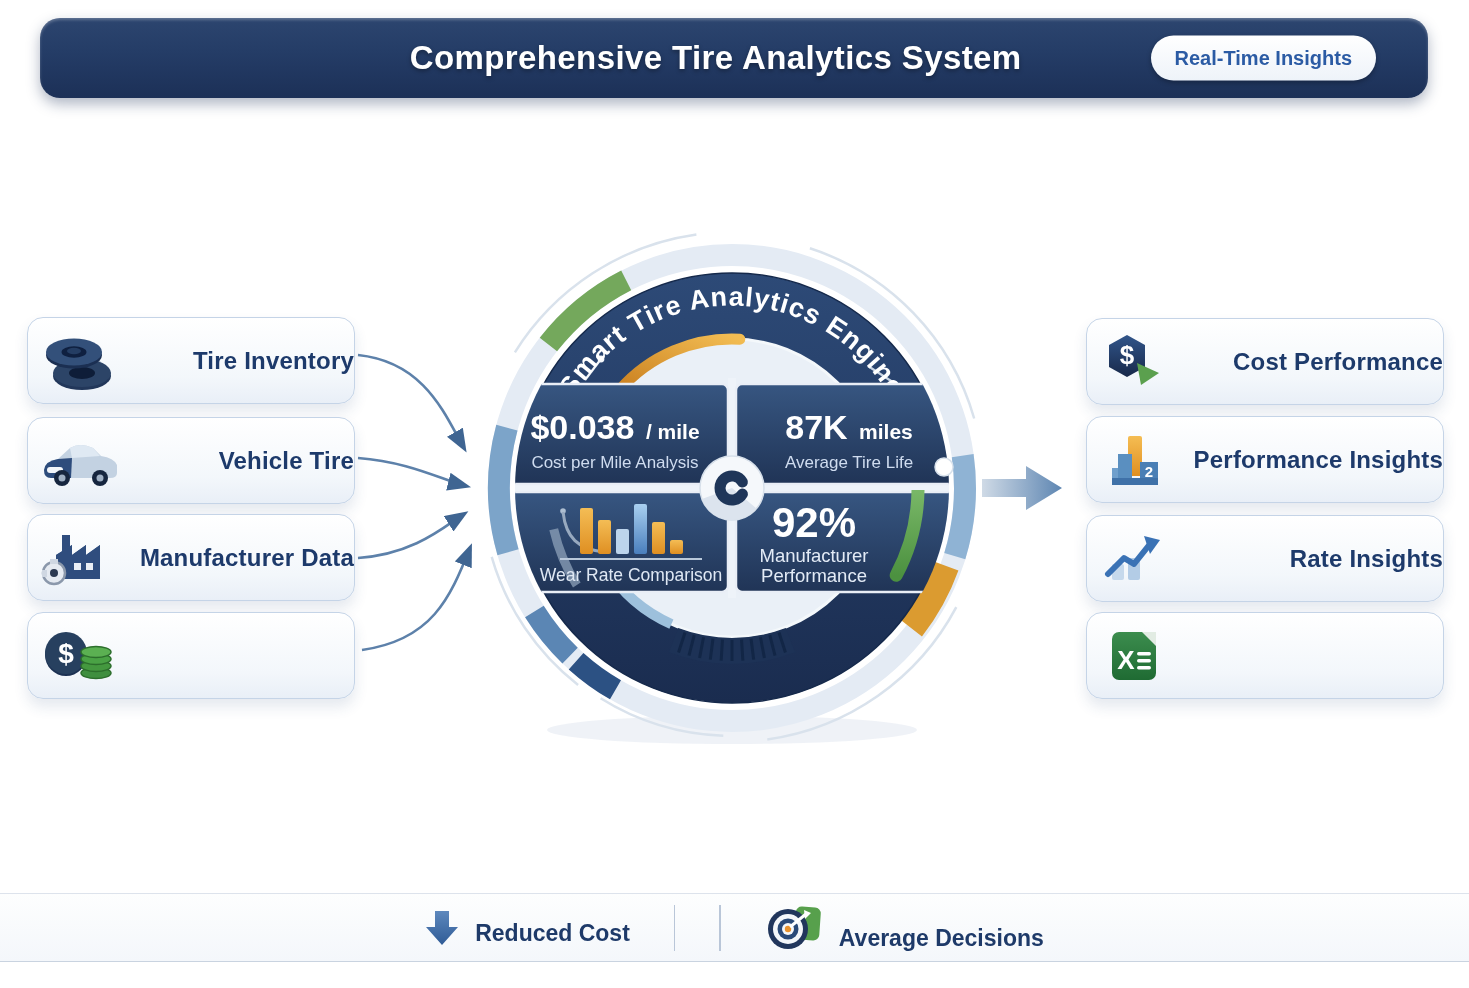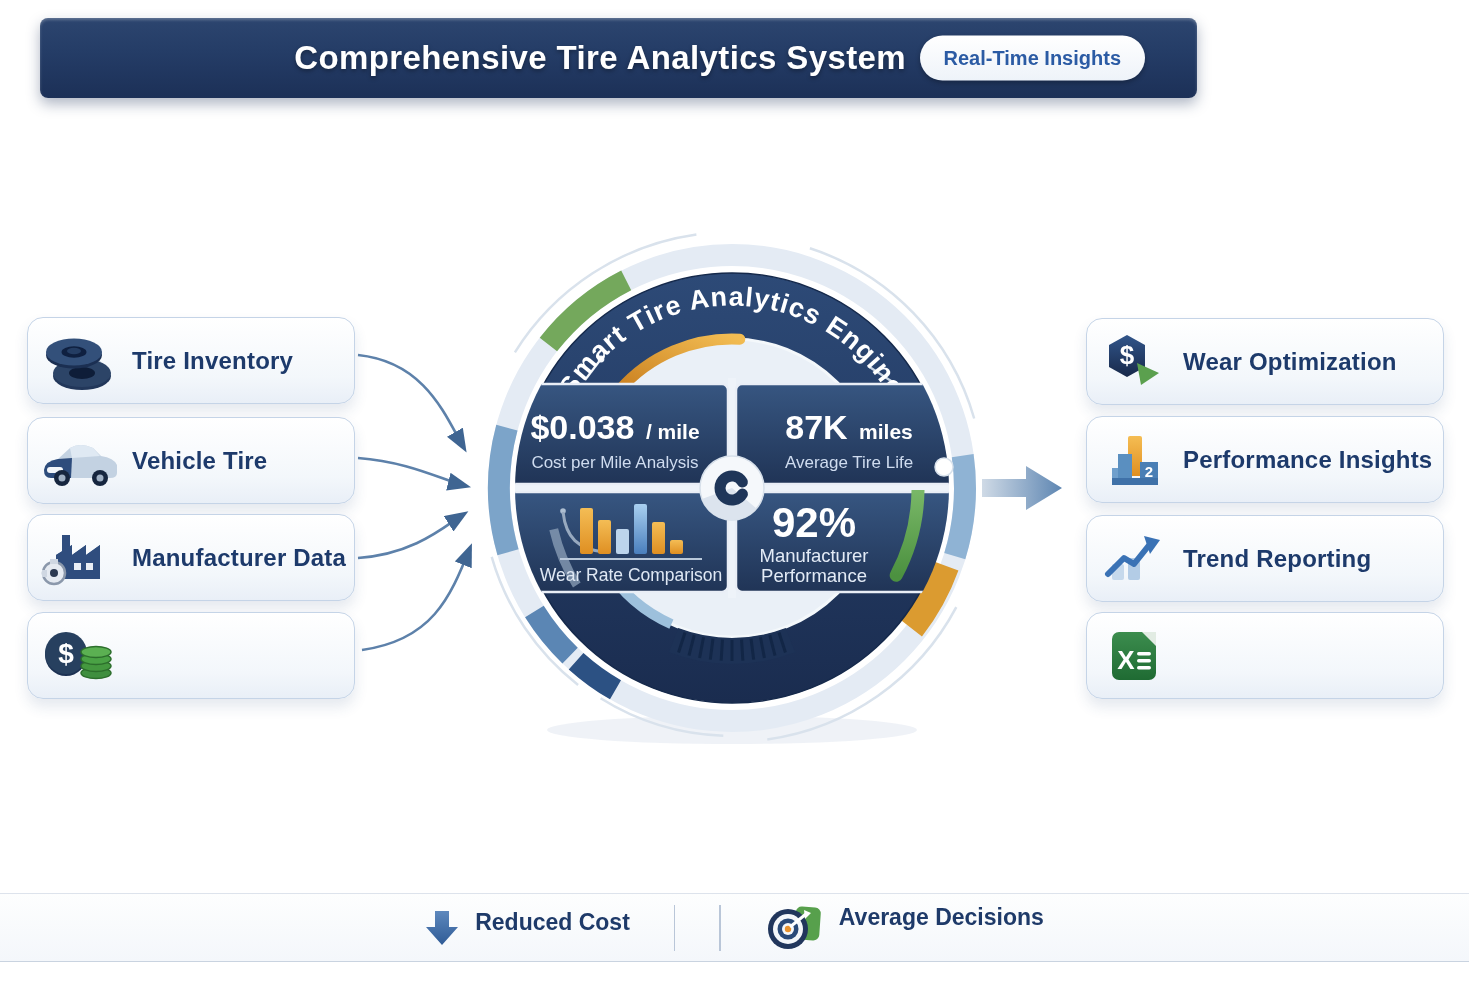--- a/index.html
+++ b/index.html
@@ -2,22 +2,22 @@
 <html><head>
 <meta charset="utf-8">
 <style>
   * { margin:0; padding:0; box-sizing:border-box; }
   html,body { background:#ffffff; }
   body { font-family:"Liberation Sans", sans-serif; }
   .page { position:relative; width:1469px; height:988px; background:#ffffff; overflow:hidden; }
 
   
   .header-bar {
-    position:absolute; left:40px; top:18px; width:1157px; height:80px;
-    border-radius:8px;
+    position:absolute; left:40px; top:18px; width:1388px; height:80px;
+    border-radius:20px;
     background:linear-gradient(180deg,#2c456f 0%, #243c66 45%, #1c3057 100%);
     box-shadow:0 6px 14px rgba(25,45,85,.35), inset 0 2px 3px rgba(255,255,255,.25);
     display:flex; align-items:center; justify-content:center;
   }
   .header-title { color:#ffffff; font-size:33px; font-weight:bold; letter-spacing:.4px;
     position:absolute; left:50%; transform:translateX(-53%); white-space:nowrap;
     text-shadow:0 2px 4px rgba(0,0,0,.35); }
   .badge {
     position:absolute; right:52px; top:50%; transform:translateY(-50%);
     background:linear-gradient(180deg,#ffffff,#eef3f9);
@@ -25,41 +25,41 @@
     padding:11px 24px; border-radius:24px; box-shadow:0 2px 5px rgba(0,0,0,.3);
     white-space:nowrap;
   }
 
   
   .card {
     position:absolute; width:328px; height:87px; border-radius:16px;
     background:linear-gradient(180deg,#ffffff 0%, #f3f7fb 70%, #e9eff7 100%);
     border:1.5px solid #c5d4e7;
     box-shadow:0 8px 14px rgba(40,70,120,.12);
-    display:flex; align-items:center;
+    display:flex; align-items:center;justify-content:space-between;
   }
   .card.left { left:27px; }
   .card.right { left:1086px; width:358px; }
   .card .icon-box { width:104px; display:flex; align-items:center; justify-content:center; flex:0 0 auto; }
   .card.right .icon-box { width:96px; }
   .card .card-label { color:#1d3a6b; font-size:24px; font-weight:bold; letter-spacing:.2px; }
 
   
   .connectors { position:absolute; left:350px; top:320px; }
   .big-arrow  { position:absolute; left:982px; top:462px; }
   .engine     { position:absolute; left:462px; top:218px; }
 
   
   .footer {
     position:absolute; left:0; top:893px; width:1469px; height:69px;
     border-top:1px solid #dde3ec; border-bottom:1px solid #c9d3e0;
     background:linear-gradient(180deg,#fdfefe, #f4f7fb);
     display:flex; align-items:center; justify-content:center; gap:44px;
   }
-  .footer-item { display:flex; align-items:flex-start; gap:16px; }
+  .footer-item { display:flex; align-items:flex-end; gap:16px; }
   .footer-label { color:#1e3a69; font-size:23px; font-weight:bold; }
   .footer-divider { width:1.5px; height:46px; background:#b9c6d8; }
 
   svg text { font-family:"Liberation Sans", sans-serif; }
 </style>
 </head>
 <body>
 
 <div class="page">
 
@@ -308,21 +308,21 @@
             <linearGradient id="hexGrad" x1="0" y1="0" x2="0" y2="1">
           <stop offset="0" stop-color="#31558a"></stop>
               <stop offset="1" stop-color="#18294a"></stop>
             </linearGradient>
           </defs>
         <polygon points="24,2 42,12 42,34 24,44 6,34 6,12" fill="url(#hexGrad)"></polygon>
         <text x="24" y="31" text-anchor="middle" font-size="26" font-weight="bold" fill="#ffffff">$</text>
         <polygon points="34,30 56,40 38,52" fill="#5ba04e"></polygon>
       </svg>
     </div>
-    <div class="card-label">Wear Optimization</div>
+    <div class="card-label">Cost Performance</div>
   </div>
 
   <div class="card right" style="top:416px">
     <div class="icon-box">
       <svg width="58" height="56" viewBox="0 0 58 56">
         <rect x="22" y="4" width="14" height="40" rx="2" fill="url(#barOrange2)"></rect>
         <defs>
             <linearGradient id="barOrange2" x1="0" y1="0" x2="0" y2="1">
           <stop offset="0" stop-color="#f5bd53"></stop>
               <stop offset="1" stop-color="#e08f21"></stop>
@@ -340,21 +340,21 @@
 
   <div class="card right" style="top:515px">
     <div class="icon-box">
       <svg width="62" height="54" viewBox="0 0 62 54">
         <rect x="8" y="32" width="12" height="16" rx="2" fill="#c6d9ec"></rect>
         <rect x="24" y="26" width="12" height="22" rx="2" fill="#b3cce6"></rect>
         <polyline points="4,42 20,26 30,32 46,12" fill="none" stroke="#3a72b5" stroke-width="6" stroke-linecap="round" stroke-linejoin="round"></polyline>
         <polygon points="40,4 56,8 46,22" fill="#3a72b5"></polygon>
       </svg>
     </div>
-    <div class="card-label">Trend Reporting</div>
+    <div class="card-label">Rate Insights</div>
   </div>
 
   <div class="card right" style="top:612px">
     <div class="icon-box">
       <svg width="54" height="56" viewBox="0 0 54 56">
         <defs>
             <linearGradient id="exGrad" x1="0" y1="0" x2="0" y2="1">
           <stop offset="0" stop-color="#3c8d4e"></stop>
               <stop offset="1" stop-color="#1f6b33"></stop>
             </linearGradient>

